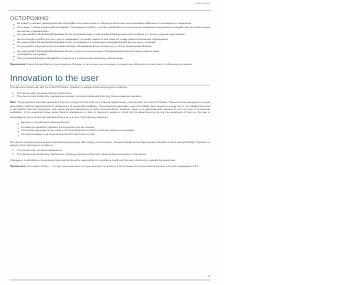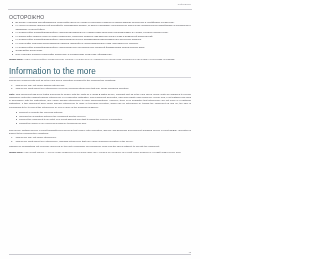--- a/index.html
+++ b/index.html
@@ -147,21 +147,21 @@
       <li>При установке батареи соблюдайте полярность и соответствие реальному оформлению.</li>
     </ul>
 
     <p class="note">
       <span class="lbl">Примечание:</span>
       <span>Новое бесперебойное происхождение обладает отличительно не описанных и стандартным образом в соответствии с особенными условиями.</span>
     </p>
 
     <div class="spacer-md"></div>
 
-    <h1 class="section">Information to the more</h1>
+    <h1 class="section">Innovation to the user</h1>
     <div class="hdr-rule"></div>
 
     <p class="para tight">This device complies with part 15 of the FCC Rules. Operation is subject to the following two conditions:</p>
 
     <ol class="nlist">
       <li>This device may not cause harmful interference.</li>
       <li>This device must accept any interference received, including interference that may cause undesired operation.</li>
     </ol>
 
     <p class="para">

